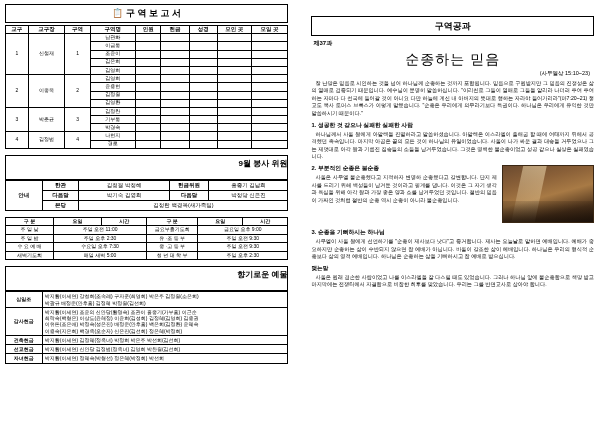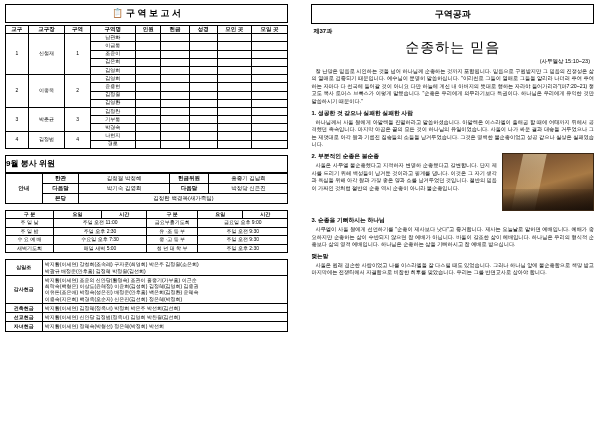--- a/index.html
+++ b/index.html
@@ -16,38 +16,38 @@
     background: #ffffff;
     gap: 11px;
   }
   .col-left {
     width: 300px; height: 424px;
     padding: 4px 5px 4px 5px;
     border-right: 1px solid #ffffff;
   }
   .col-right {
     width: 300px; height: 424px;
-    padding: 4px 6px 4px 6px;
+    padding: 16px 6px 4px 6px;
   }
   
   table { border-collapse: collapse; width: 100%; }
   td, th {
     border: 1px solid #000;
     font-size: 5px;
     line-height: 1.15;
     padding: 0 1px;
     text-align: center;
     vertical-align: middle;
     color: #000;
   }
   .hdr-band {
-    text-align: left;
+    text-align: right;
     font-weight: bold;
     font-size: 8px;
-    padding: 2px 0 3px 0;
+    padding: 2px 0 10px 0;
     border: 1px solid #000;
     background: #ffffff;
     color: #000;
   }
   .title-bar {
     text-align: center;
     font-weight: bold;
     font-size: 9px;
     padding: 2px 0;
     border: 1px solid #000;
@@ -349,20 +349,21 @@
         <td>새벽기도회</td>
         <td colspan="2">매일 새벽   5:00</td>
         <td>청 년 대 학 부</td>
         <td colspan="2">주일 오후  2:30</td>
       </tr>
     </tbody>
       </table>
 
     <div class="section-gap"></div>
 
+    <div class="hdr-band">향기로운 예물</div>
     <table class="t-gift">
       <tbody>
           <tr>
         <td class="cat">십일조</td>
         <td class="names" style="white-space:pre-line">박지황(이세연) 강청희(조속례) 구자훈(최영희) 박은주 김정월(소은희)
 박광규 배정준(안후홈) 김정혜 박정월(김선희)</td>
       </tr>
       <tr>
         <td class="cat">감사헌금</td>
         <td class="names" style="white-space:pre-line">박지황(이세연) 조윤의 신안당(황명숙) 조관이 홍중기(가부홈) 이근순

